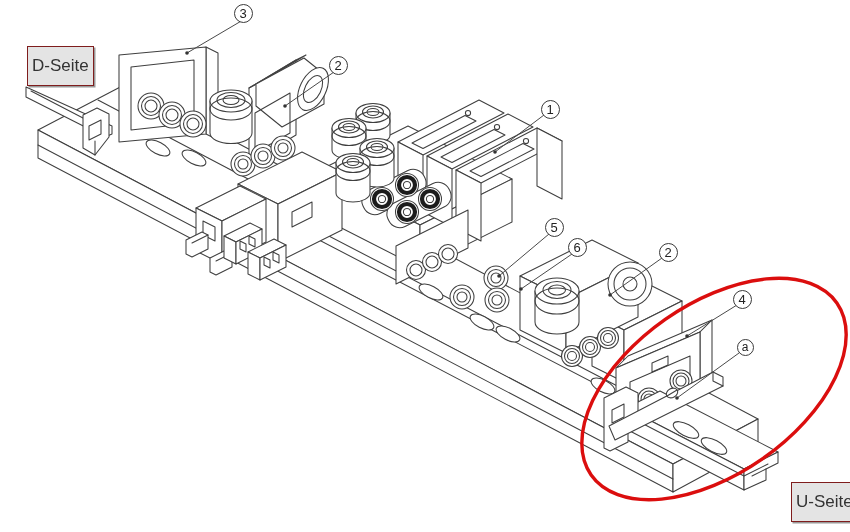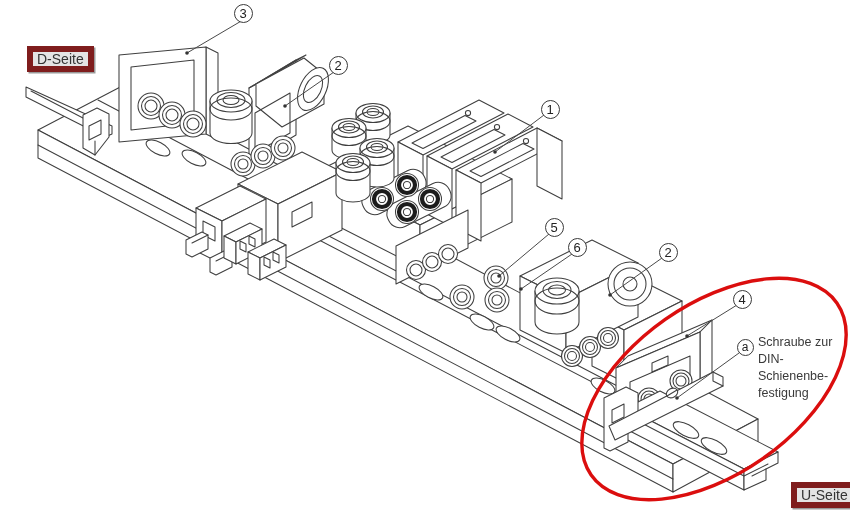--- a/index.html
+++ b/index.html
@@ -4,22 +4,22 @@
 <style>
   html,body{margin:0;padding:0;background:#fff;}
   .stage{position:relative;width:850px;height:532px;background:#ffffff;overflow:hidden;
          font-family:"Liberation Sans",sans-serif;color:#333;}
   .stage svg{position:absolute;left:0;top:0;}
   .callout{position:absolute;width:19px;height:19px;box-sizing:border-box;
            border:1.4px solid #3a3a3a;border-radius:50%;background:#fff;
            display:flex;align-items:center;justify-content:center;
            font-size:13px;line-height:1;color:#222;}
   .callout.small{width:17px;height:17px;font-size:12px;}
-  .side-label{position:absolute;background:#e4e4e4;border:6px solid #7f1d1d;
-              box-shadow:1.5px 1.5px 0 #999;padding:0 4px;font-size:14px;
+  .side-label{position:absolute;background:#e4e4e4;border:1px solid #7f1d1d;
+              box-shadow:1.5px 1.5px 0 #999;padding:12px 4px;font-size:17px;
               line-height:14px;color:#333;white-space:nowrap;}
   .annotation{position:absolute;left:758px;top:334px;width:92px;
               font-size:12.5px;line-height:17px;color:#3a3a3a;}
   .annotation div{white-space:nowrap;}
 </style>
 </head>
 <body>
 
 <div class="stage">
 
@@ -292,20 +292,14 @@
 
   <div class="callout" style="left:233.5px;top:3.5px;">3</div>
   <div class="callout" style="left:328.5px;top:55.5px;">2</div>
   <div class="callout" style="left:540.5px;top:99.5px;">1</div>
   <div class="callout" style="left:544.5px;top:217.5px;">5</div>
   <div class="callout" style="left:567.5px;top:237.5px;">6</div>
   <div class="callout" style="left:658.5px;top:242.5px;">2</div>
   <div class="callout" style="left:732.5px;top:289.5px;">4</div>
   <div class="callout small" style="left:736.5px;top:338.5px;">a</div>
 
-  <div class="annotation">
-    <div>Schraube zur</div>
-    <div>DIN-</div>
-    <div>Schienenbe-</div>
-    <div>festigung</div>
-  </div>
 
 </div>
 
 </body></html>

